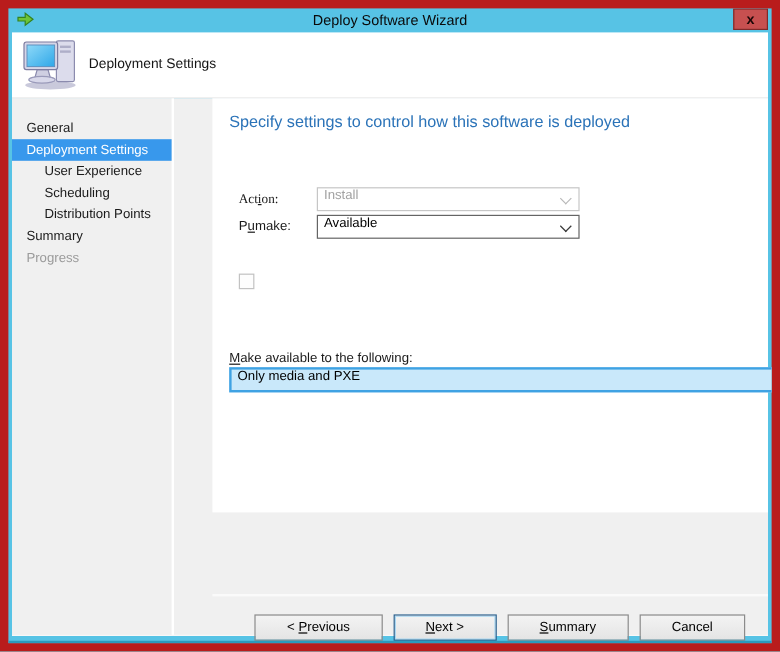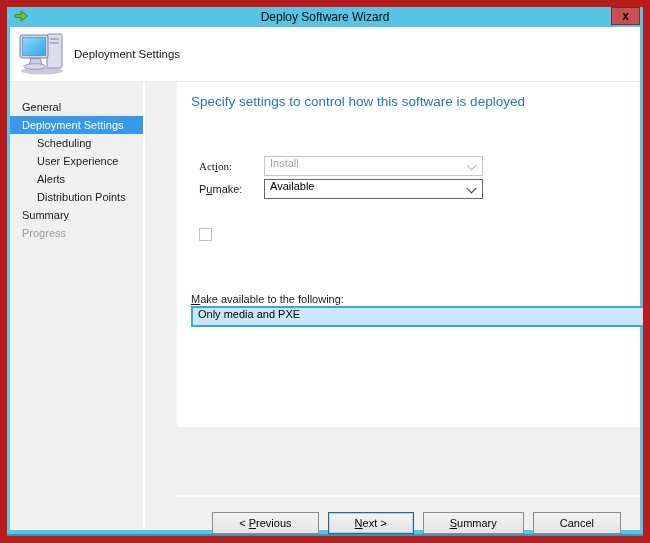--- a/index.html
+++ b/index.html
@@ -77,23 +77,22 @@
       <rect x="4.5" y="5.5" width="23" height="18" fill="url(#scr)" stroke="#5C8FBE" stroke-width="0.8"></rect>
     </svg>
     <div class="header-title">Deployment Settings</div>
   </div>
 
   <div class="body">
 
     <div class="sidebar">
       <div class="side-item">General</div>
       <div class="side-item sel">Deployment Settings</div>
+      <div class="side-item sub">User Experience</div>
       <div class="side-item sub">Scheduling</div>
-      <div class="side-item sub">User Experience</div>
-      <div class="side-item sub">Alerts</div>
       <div class="side-item sub">Distribution Points</div>
       <div class="side-item">Summary</div>
       <div class="side-item dis">Progress</div>
     </div>
 
     <div class="page">
       <div class="page-white"></div>
 
       <div class="page-heading">Specify settings to control how this software is deployed</div>
 

